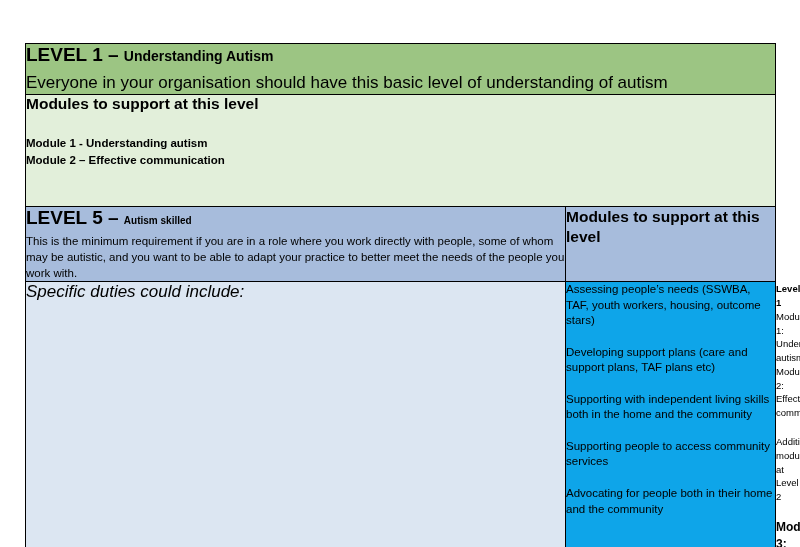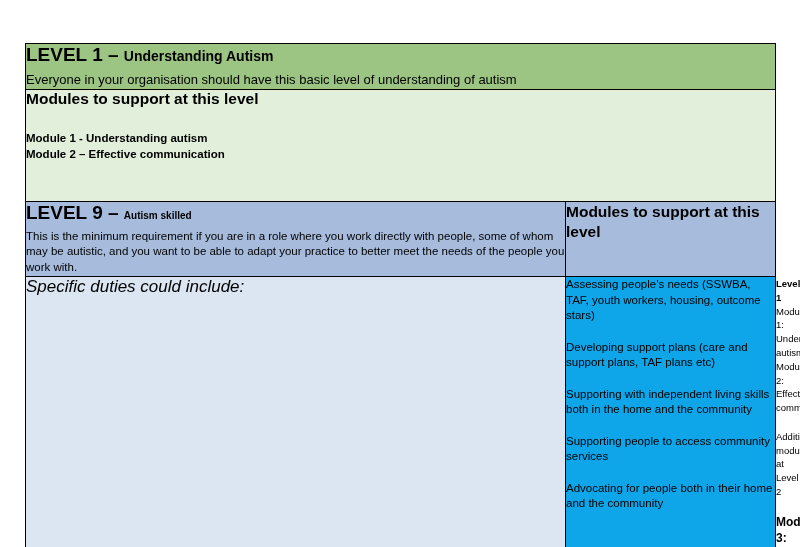--- a/index.html
+++ b/index.html
@@ -43,21 +43,21 @@
     font-size: 19px;
     font-weight: bold;
     line-height: 1.15;
     margin-bottom: 6px;
   }
   .lvl1-title .small {
     font-size: 14px;
     font-weight: bold;
   }
   .lvl1-sub {
-    font-size: 13px;
+    font-size: 17px;
     line-height: 1.3;
   }
 
   
   .lvl1-body {
     background: #e2efda;
     padding: 22px 14px 26px 14px;
     height: 112px;
     box-sizing: border-box;
   }
@@ -172,21 +172,21 @@
       <tr>
         <td colspan="2" class="lvl1-body">
           <div class="lvl1-body-title">Modules to support at this level</div>
           <div class="lvl1-mod">Module 1 - Understanding autism</div>
           <div class="lvl1-mod">Module 2 – Effective communication</div>
         </td>
       </tr>
       <tr>
         <td class="lvl2-head">
           <div class="lvl2-title">
-            <span>LEVEL 9 – </span><span class="small">Autism skilled</span>
+            <span>LEVEL 5 – </span><span class="small">Autism skilled</span>
           </div>
           <div class="lvl2-sub">This is the minimum requirement if you are in a role where you work directly with people, some of whom may be autistic, and you want to be able to adapt your practice to better meet the needs of the people you work with.</div>
         </td>
         <td class="lvl2-right-head">
           <div class="lvl2-right-head-title">Modules to support at this level</div>
         </td>
       </tr>
       <tr>
         <td class="duties-label" style="width:160px">
           <span>Specific duties could include:</span>

